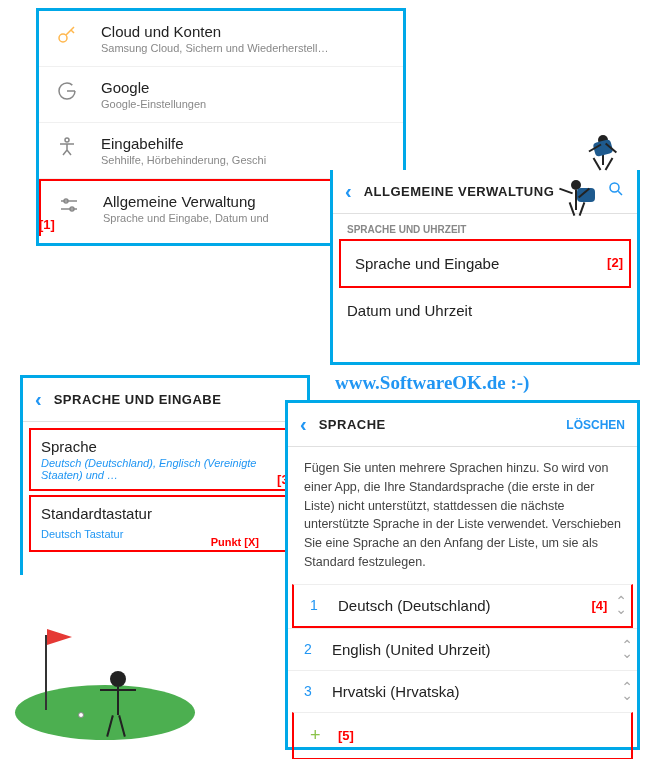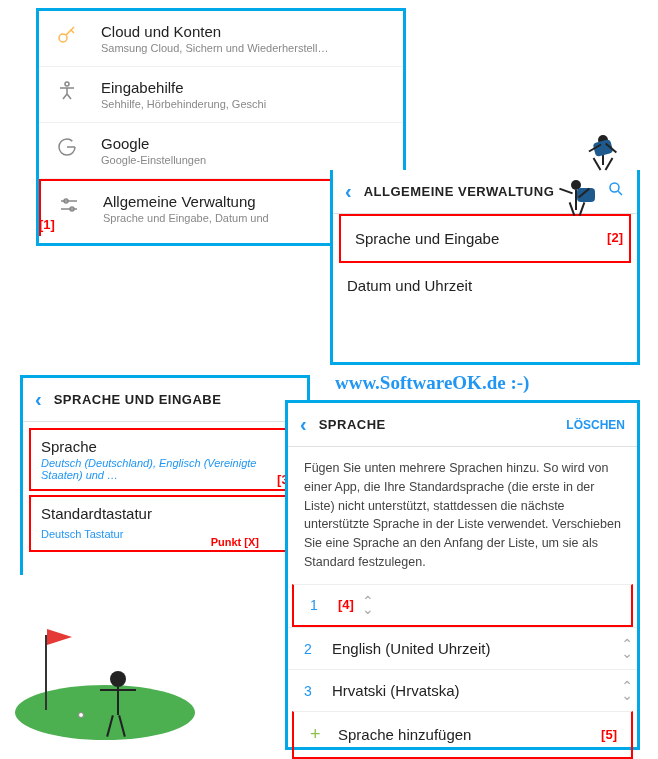--- a/index.html
+++ b/index.html
@@ -285,36 +285,36 @@
     <svg class="item-icon ic-key" viewBox="0 0 24 24" fill="none" stroke-width="1.5">
         <circle cx="8" cy="15" r="4"></circle>
         <path d="M11 12 L19 4 M16 7 l3 3"></path>
       </svg>
     <div class="item-content">
       <div class="item-title">Cloud und Konten</div>
       <div class="item-subtitle">Samsung Cloud, Sichern und Wiederherstell…</div>
     </div>
   </div>
   <div class="list-item">
+    <svg class="item-icon ic-google" viewBox="0 0 24 24" fill="none" stroke-width="1.5">
+        <path d="M20 12 A8 8 0 1 1 12 4 c2 0 4 .8 5.3 2.1 M12 12 h8"></path>
+      </svg>
+    <div class="item-content">
+      <div class="item-title">Google</div>
+      <div class="item-subtitle">Google-Einstellungen</div>
+    </div>
+  </div>
+  <div class="list-item">
     <svg class="item-icon ic-access" viewBox="0 0 24 24" fill="none" stroke-width="1.5">
         <circle cx="12" cy="5" r="2"></circle>
         <path d="M5 9 h14 M12 9 v6 M12 15 l-4 5 M12 15 l4 5"></path>
       </svg>
     <div class="item-content">
       <div class="item-title">Eingabehilfe</div>
       <div class="item-subtitle">Sehhilfe, Hörbehinderung, Geschi</div>
-    </div>
-  </div>
-  <div class="list-item">
-    <svg class="item-icon ic-google" viewBox="0 0 24 24" fill="none" stroke-width="1.5">
-        <path d="M20 12 A8 8 0 1 1 12 4 c2 0 4 .8 5.3 2.1 M12 12 h8"></path>
-      </svg>
-    <div class="item-content">
-      <div class="item-title">Google</div>
-      <div class="item-subtitle">Google-Einstellungen</div>
     </div>
   </div>
   <div class="list-item no-border redbox">
     <span class="marker" style="left:-2px; bottom:4px;">[1]</span>
     <svg class="item-icon ic-sliders" viewBox="0 0 24 24" fill="none" stroke-width="1.5">
         <path d="M4 8 h16 M4 16 h16"></path>
         <circle cx="9" cy="8" r="2"></circle>
         <circle cx="15" cy="16" r="2"></circle>
       </svg>
     <div class="item-content">
@@ -328,20 +328,21 @@
   <div class="header-bar">
     <span class="back-arrow">‹</span>
     <span class="header-title">ALLGEMEINE VERWALTUNG</span>
     <span class="search-icon">
       <svg width="18" height="18" viewBox="0 0 24 24" fill="none" stroke="#2196f3" stroke-width="2">
           <circle cx="10" cy="10" r="6"></circle>
           <path d="M15 15 l5 5"></path>
         </svg>
     </span>
   </div>
+  <div class="section-label">SPRACHE UND UHRZEIT</div>
   <div class="simple-item redbox" style="margin:0 6px;">
     <span>Sprache und Eingabe</span>
     <span class="marker" style="right:6px; top:14px;">[2]</span>
   </div>
   <div class="simple-item">
     <span>Datum und Uhrzeit</span>
   </div>
 </div>
 
 <div class="panel panel-3">
@@ -364,36 +365,36 @@
 <div class="panel panel-4">
   <div class="header-bar">
     <span class="back-arrow">‹</span>
     <span class="header-title">SPRACHE</span>
     <span class="header-action">LÖSCHEN</span>
   </div>
   <div class="info-text">Fügen Sie unten mehrere Sprachen hinzu. So wird von einer App, die Ihre Standardsprache (die erste in der Liste) nicht unterstützt, stattdessen die nächste unterstützte Sprache in der Liste verwendet. Verschieben Sie eine Sprache an den Anfang der Liste, um sie als Standard festzulegen.</div>
 
   <div class="lang-row redbox" style="margin:0 4px;">
     <span class="lang-num">1</span>
+    <span class="lang-name">Deutsch (Deutschland)</span>
     <span class="marker" style="position:static; margin-right:8px;">[4]</span>
     <span class="drag-handle">⌃<br>⌄</span>
   </div>
   <div class="lang-row">
     <span class="lang-num">2</span>
     <span class="lang-name">English (United Uhrzeit)</span>
     <span class="drag-handle">⌃<br>⌄</span>
   </div>
   <div class="lang-row">
     <span class="lang-num">3</span>
     <span class="lang-name">Hrvatski (Hrvatska)</span>
     <span class="drag-handle">⌃<br>⌄</span>
   </div>
   <div class="lang-row redbox" style="margin:0 4px;">
     <span class="plus-icon">+</span>
-    <span class="lang-name">Sprache hinzufügen</span>
     <span class="marker" style="position:static; margin-right:8px;">[5]</span>
   </div>
 </div>
 
 <div class="watermark">www.SoftwareOK.de :-)</div>
 
 <div class="golf-scene">
   <div class="grass"></div>
   <div class="flag-pole"></div>
   <div class="flag"></div>

